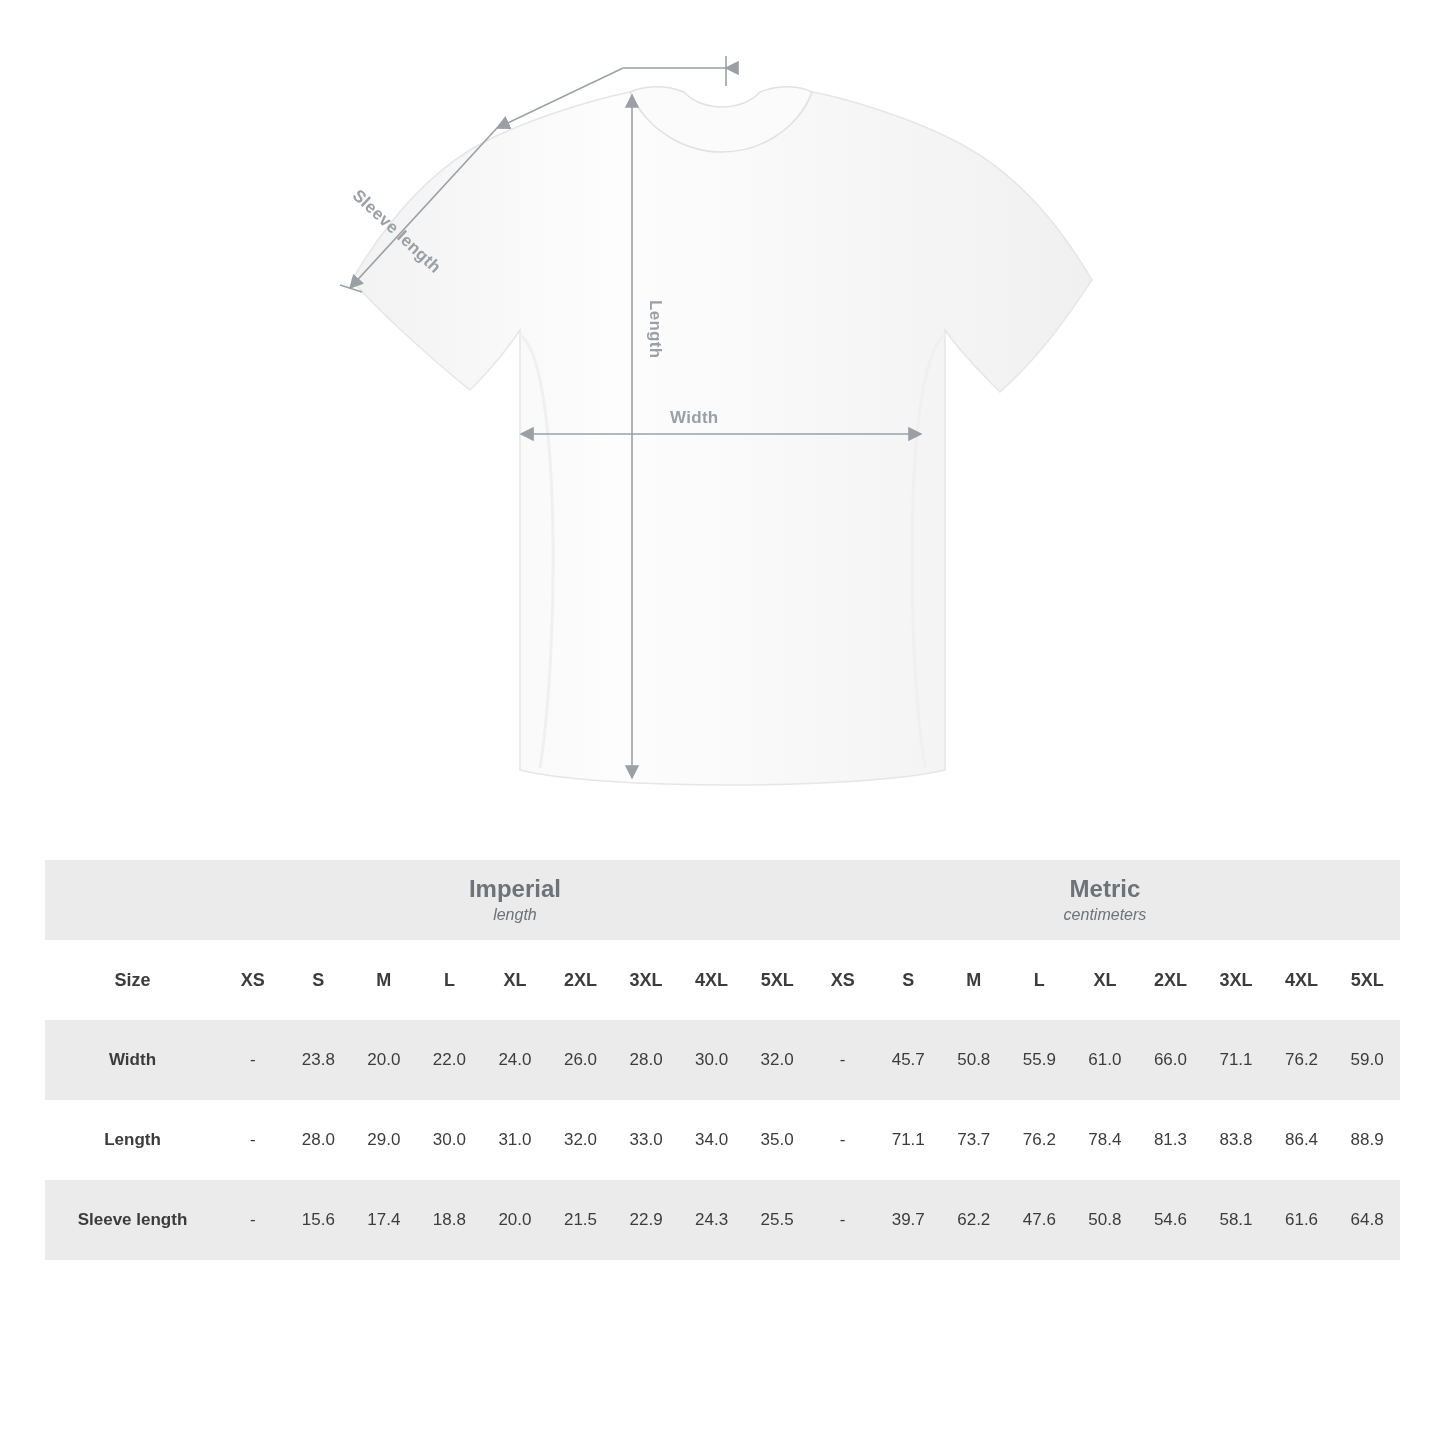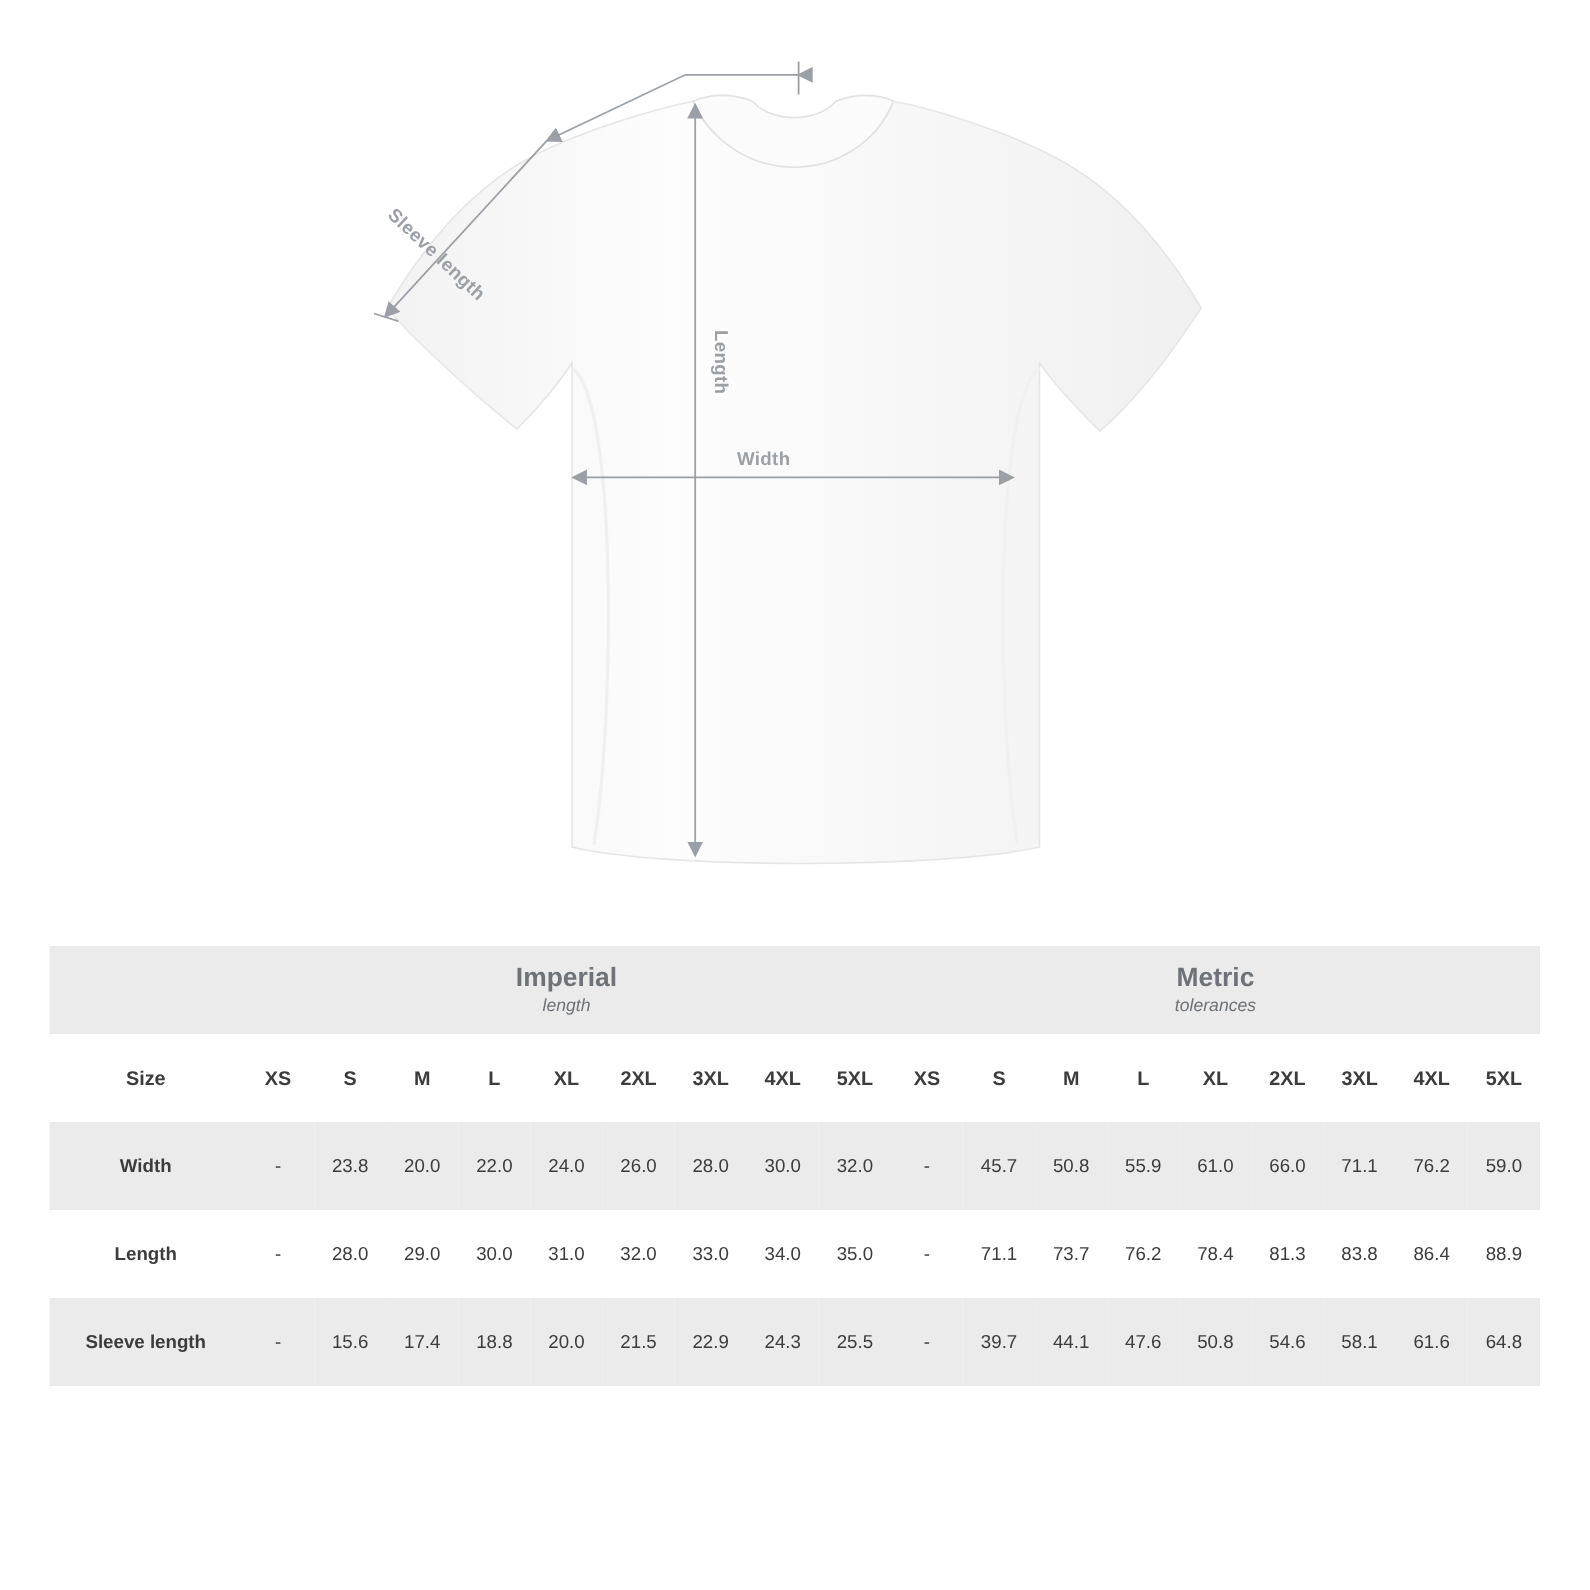--- a/index.html
+++ b/index.html
@@ -198,21 +198,21 @@
       </colgroup>
       <tbody>
         <tr>
           <td class="unit-header-cell"></td>
           <td class="unit-header-cell" colspan="9">
             <div class="unit-name">Imperial</div>
             <div class="unit-sub">length</div>
           </td>
           <td class="unit-header-cell" colspan="9">
             <div class="unit-name">Metric</div>
-            <div class="unit-sub">tolerances</div>
+            <div class="unit-sub">centimeters</div>
           </td>
         </tr>
 
         <tr class="hdr">
           <td class="row-head">Size</td>
           <td>XS</td>
           <td>S</td>
           <td>M</td>
           <td>L</td>
           <td>XL</td>
@@ -281,21 +281,21 @@
           <td>15.6</td>
           <td>17.4</td>
           <td>18.8</td>
           <td>20.0</td>
           <td>21.5</td>
           <td>22.9</td>
           <td>24.3</td>
           <td>25.5</td>
           <td>-</td>
           <td>39.7</td>
-          <td>44.1</td>
+          <td>62.2</td>
           <td>47.6</td>
           <td>50.8</td>
           <td>54.6</td>
           <td>58.1</td>
           <td>61.6</td>
           <td>64.8</td>
         </tr>
       </tbody>
     </table>
   </div>

